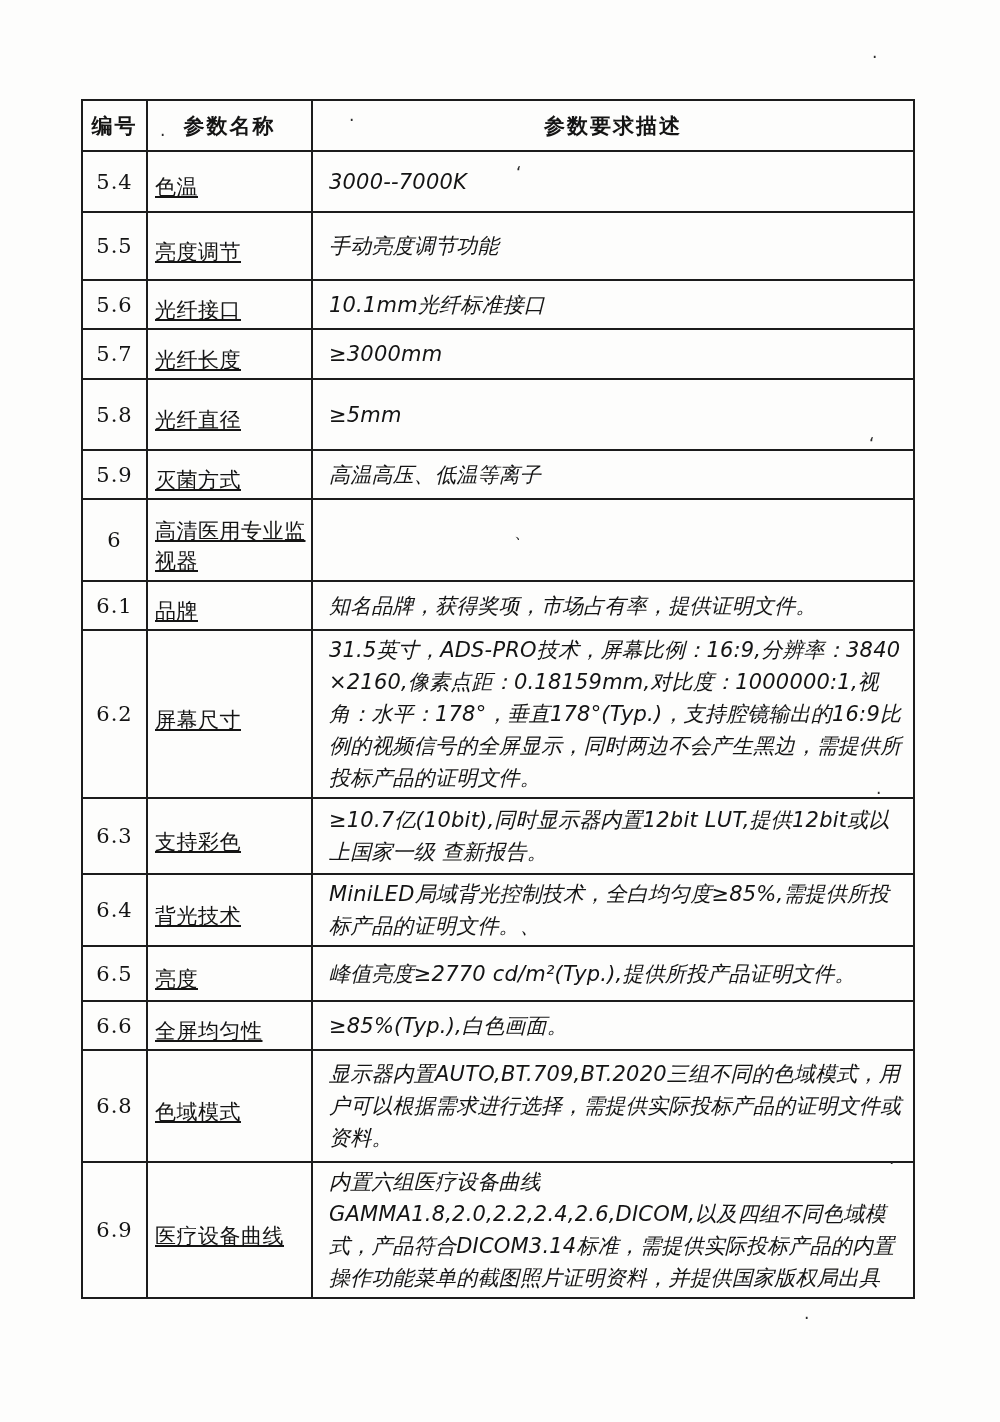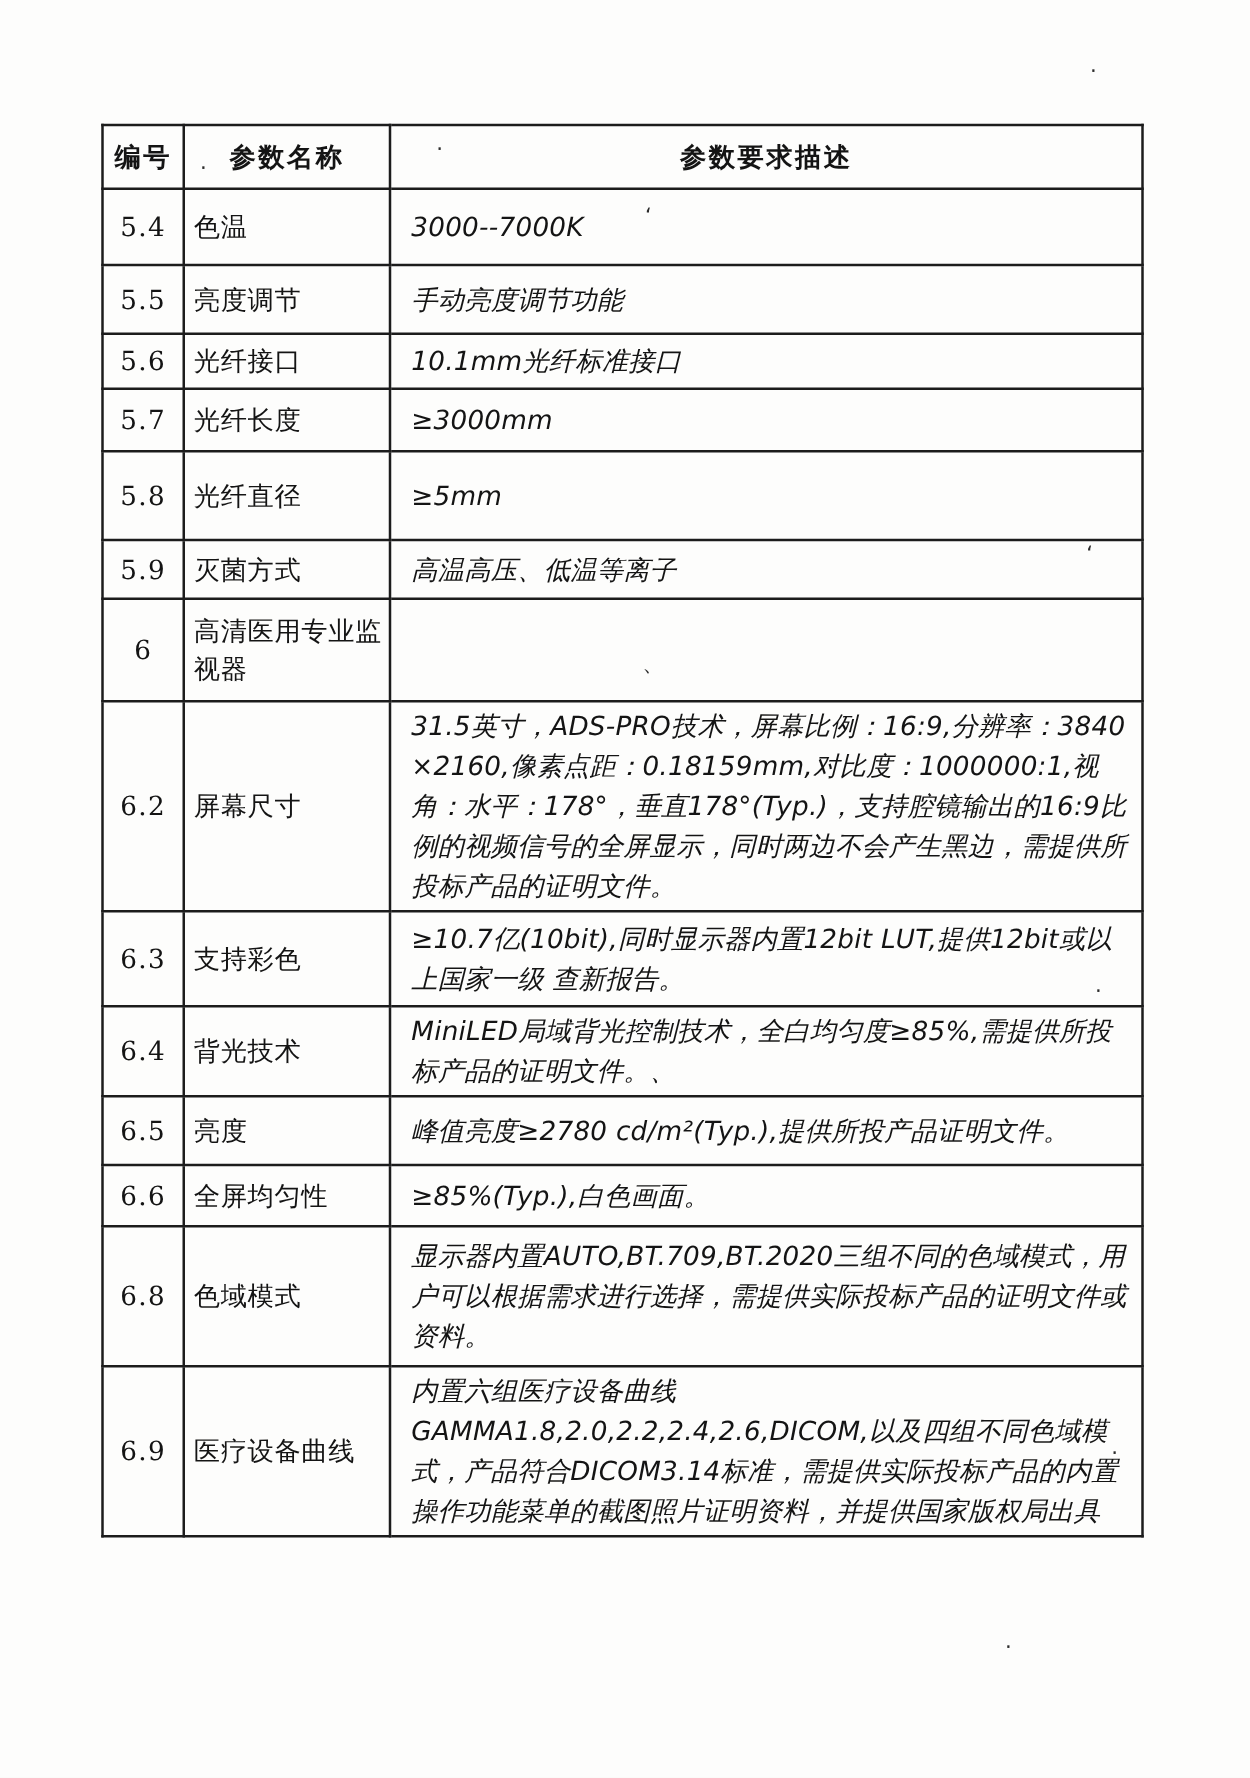--- a/index.html
+++ b/index.html
@@ -39,23 +39,24 @@
     padding:2px;
   }
   td.c1{
     text-align:center;
     font-family:"DejaVu Serif","Liberation Serif","DejaVu Sans",serif;
     font-size:22px;
     letter-spacing:1px;
     margin-top:40px;
   }
   td.c2{
-    padding:3px 4px 3px 7px;
+    padding:14px 4px 3px 7px;
     line-height:30px;
     letter-spacing:0.5px;
+    text-decoration:underline;
   }
   td.c3{
     padding:3px 8px 3px 16px;
     line-height:32px;
     white-space:pre-wrap;
     word-break:break-all;
     letter-spacing:0.2px;
     font-style:italic;
   }
   .speck{
@@ -83,21 +84,21 @@
         <th class="h-cell">参数名称</th>
         <th class="h-cell">参数要求描述</th>
       </tr>
     </thead>
     <tbody>
       <tr style="height:61px">
         <td class="c1">5.4</td>
         <td class="c2">色温</td>
         <td class="c3">3000--7000K</td>
       </tr>
-      <tr style="height:55px">
+      <tr style="height:68px">
         <td class="c1">5.5</td>
         <td class="c2">亮度调节</td>
         <td class="c3">手动亮度调节功能</td>
       </tr>
       <tr style="height:44px">
         <td class="c1">5.6</td>
         <td class="c2">光纤接口</td>
         <td class="c3">10.1mm光纤标准接口</td>
       </tr>
       <tr style="height:50px">
@@ -113,39 +114,44 @@
       <tr style="height:47px">
         <td class="c1">5.9</td>
         <td class="c2">灭菌方式</td>
         <td class="c3">高温高压、低温等离子</td>
       </tr>
       <tr style="height:82px">
         <td class="c1">6</td>
         <td class="c2">高清医用专业监视器</td>
         <td class="c3"></td>
       </tr>
+      <tr style="height:49px">
+        <td class="c1">6.1</td>
+        <td class="c2">品牌</td>
+        <td class="c3">知名品牌，获得奖项，市场占有率，提供证明文件。</td>
+      </tr>
       <tr style="height:161px">
         <td class="c1">6.2</td>
         <td class="c2">屏幕尺寸</td>
         <td class="c3">31.5英寸，ADS-PRO技术，屏幕比例：16:9,分辨率：3840×2160,像素点距：0.18159mm,对比度：1000000:1,视角：水平：178°，垂直178°(Typ.)，支持腔镜输出的16:9比例的视频信号的全屏显示，同时两边不会产生黑边，需提供所投标产品的证明文件。</td>
       </tr>
       <tr style="height:76px">
         <td class="c1">6.3</td>
         <td class="c2">支持彩色</td>
         <td class="c3">≥10.7亿(10bit),同时显示器内置12bit LUT,提供12bit或以上国家一级 查新报告。</td>
       </tr>
       <tr style="height:70px">
         <td class="c1">6.4</td>
         <td class="c2">背光技术</td>
         <td class="c3">MiniLED局域背光控制技术，全白均匀度≥85%,需提供所投标产品的证明文件。、</td>
       </tr>
       <tr style="height:55px">
         <td class="c1">6.5</td>
         <td class="c2">亮度</td>
-        <td class="c3">峰值亮度≥2780 cd/m²(Typ.),提供所投产品证明文件。</td>
+        <td class="c3">峰值亮度≥2770 cd/m²(Typ.),提供所投产品证明文件。</td>
       </tr>
       <tr style="height:49px">
         <td class="c1">6.6</td>
         <td class="c2">全屏均匀性</td>
         <td class="c3">≥85%(Typ.),白色画面。</td>
       </tr>
       <tr style="height:112px">
         <td class="c1">6.8</td>
         <td class="c2">色域模式</td>
         <td class="c3">显示器内置AUTO,BT.709,BT.2020三组不同的色域模式，用户可以根据需求进行选择，需提供实际投标产品的证明文件或资料。</td>

